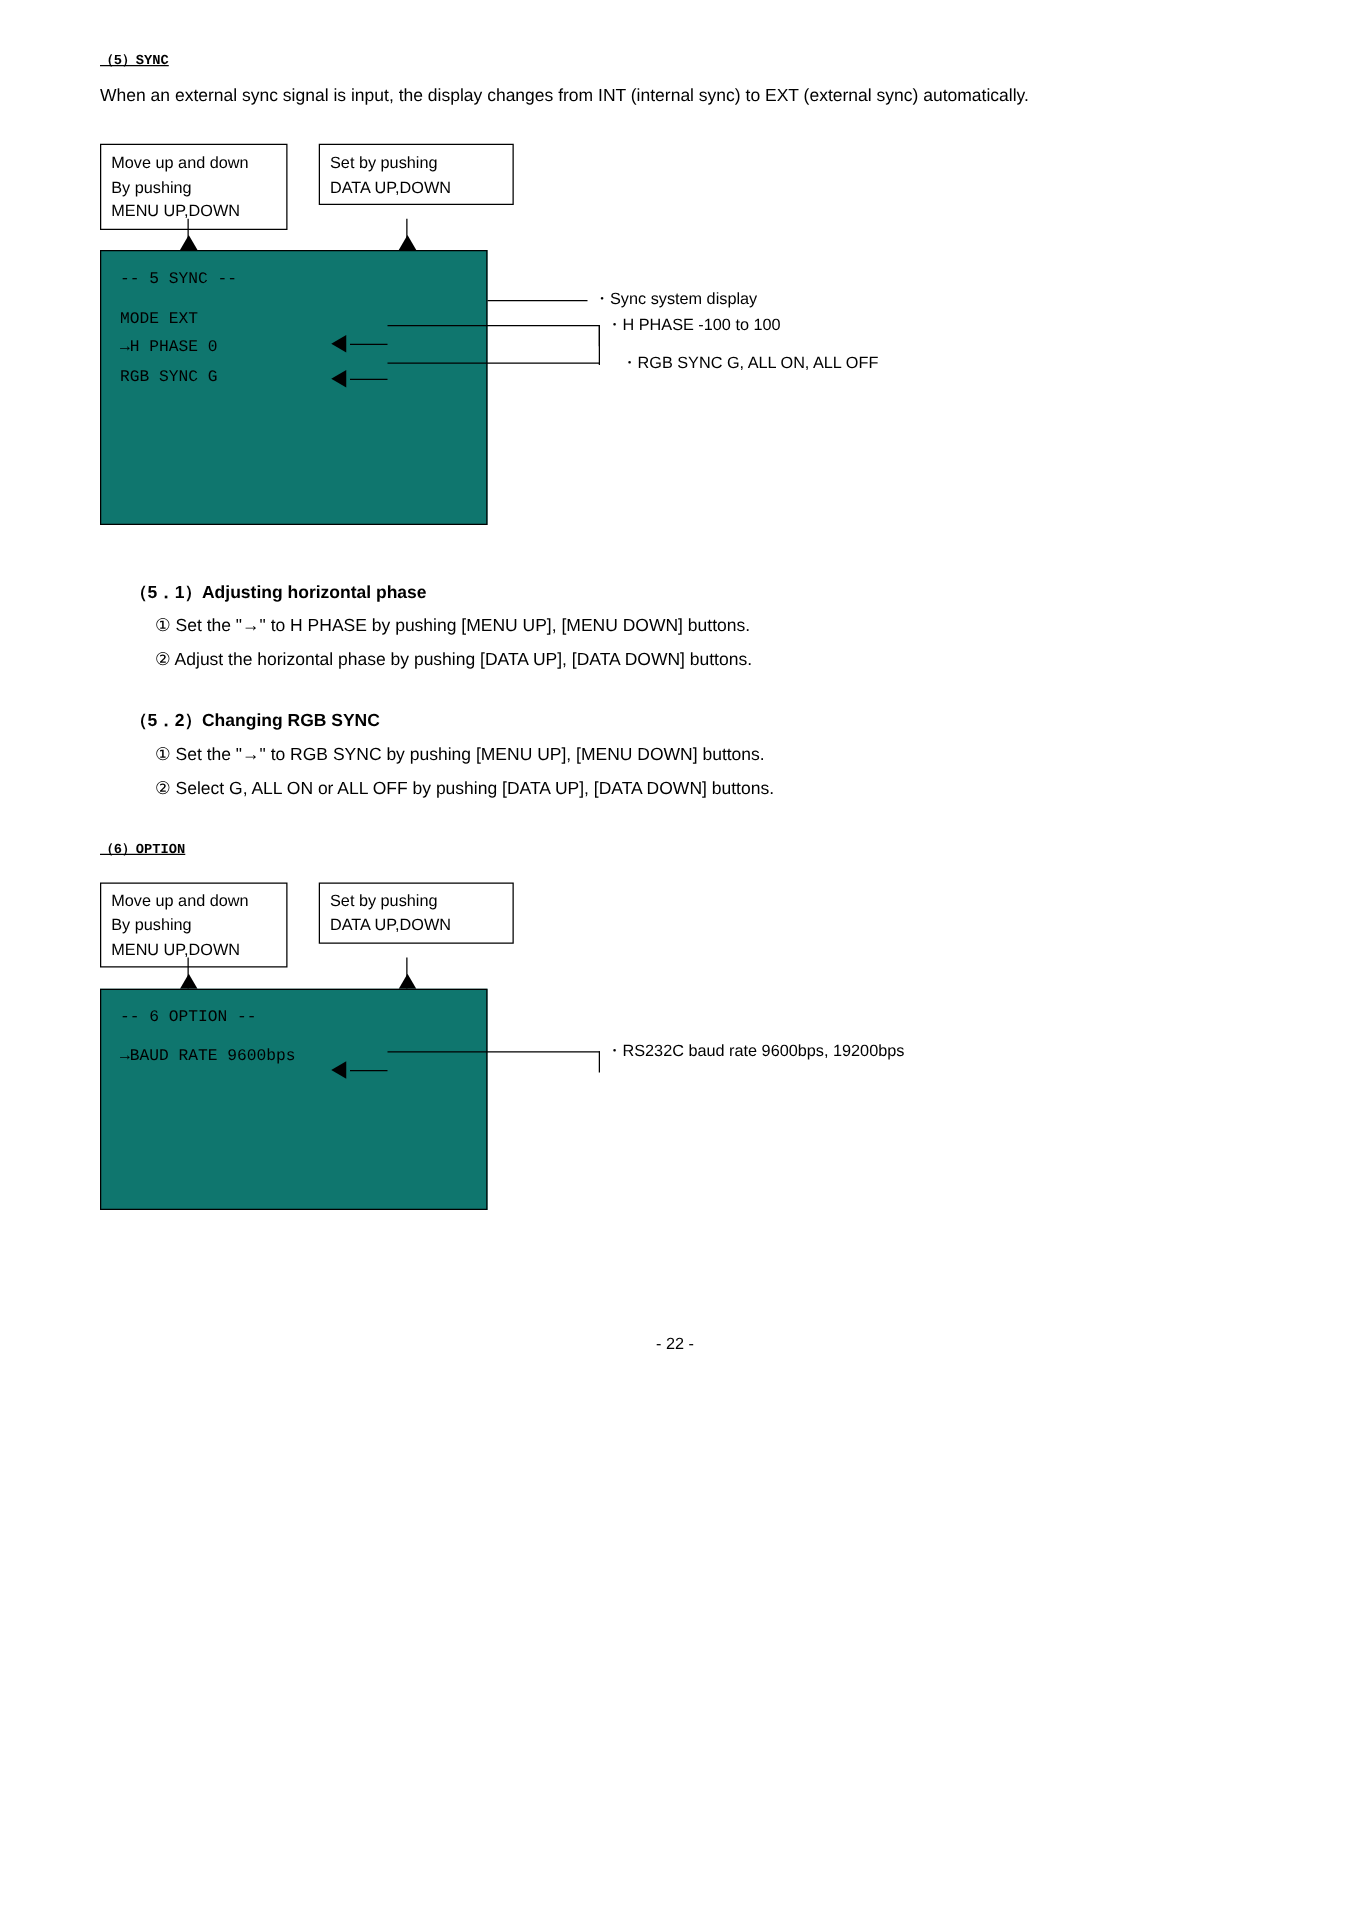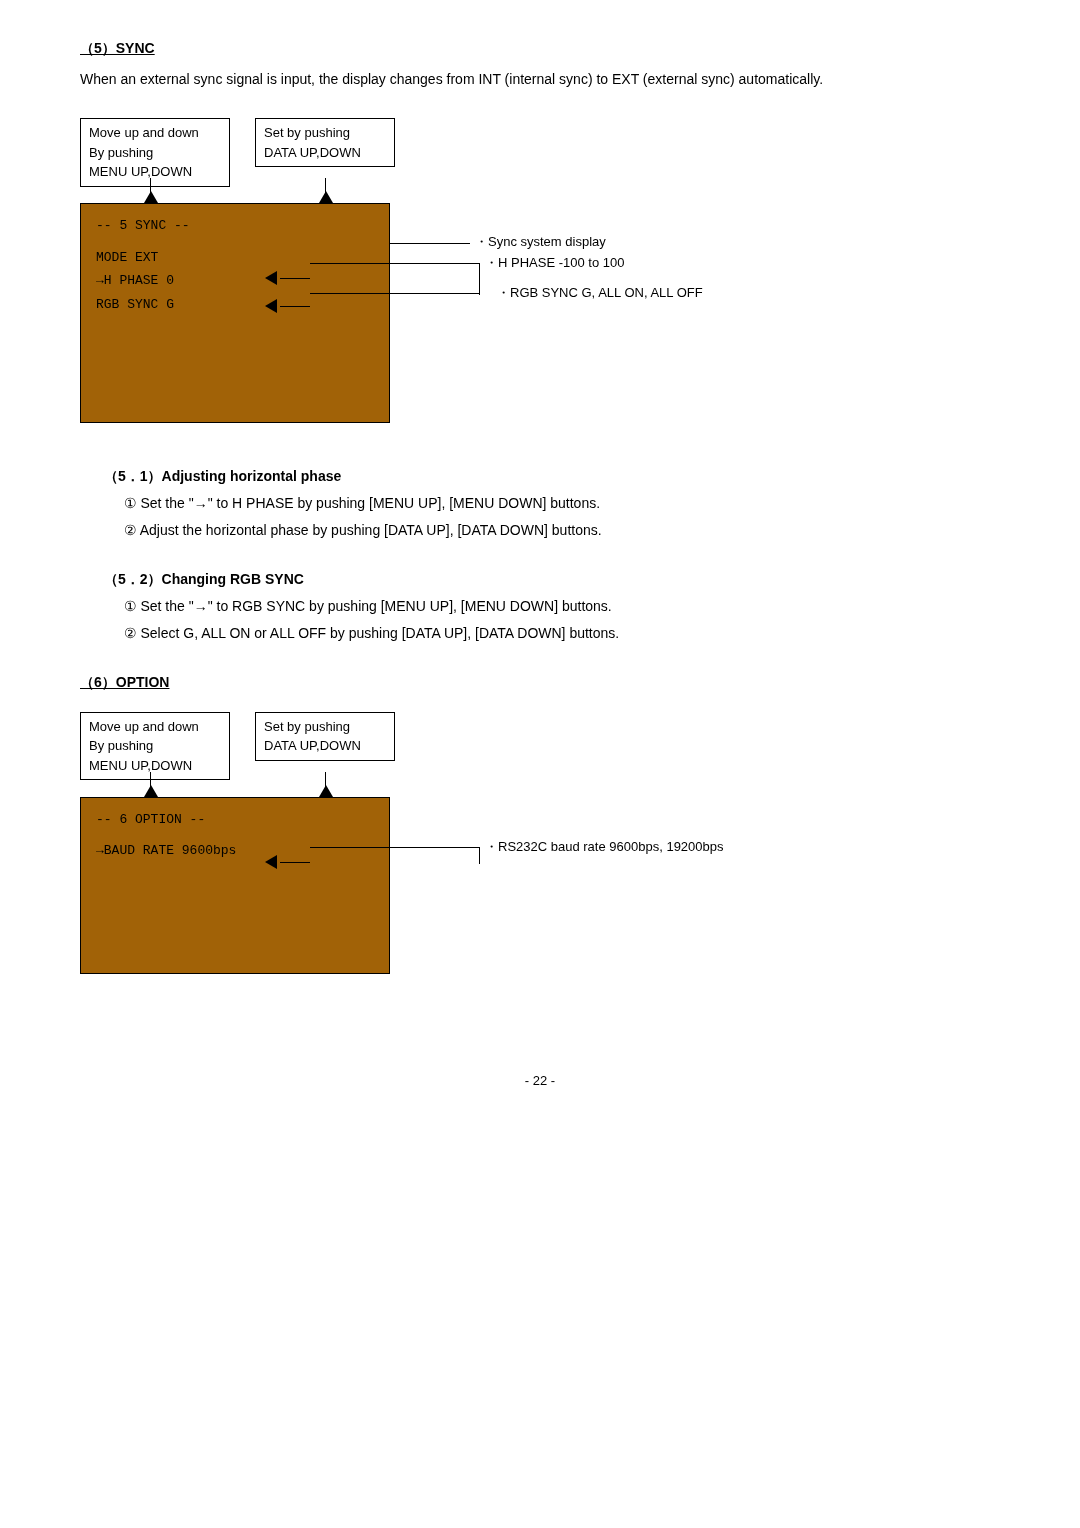--- a/index.html
+++ b/index.html
@@ -9,21 +9,22 @@
       font-size: 14px;
       color: #000;
       width: 1080px;
       min-height: 1528px;
       padding: 40px 80px;
     }
     .section-title {
       font-weight: bold;
       text-decoration: underline;
       margin-bottom: 10px;
-      font-size: 14px;
+      font-size: 11px;
+      font-family: Liberation Mono, monospace;
     }
     .section-intro {
       margin-bottom: 18px;
       line-height: 1.6;
     }
     .diagram-container {
       position: relative;
       margin-bottom: 30px;
       height: 330px;
       padding-left: 44px;
@@ -37,34 +38,34 @@
       background: #fff;
     }
     .menu-label-box {
       top: 10px;
       left: 0px;
       width: 150px;
     }
     .data-label-box {
       top: 10px;
       left: 175px;
-      width: 140px;
+      width: 156px;
     }
     .screen-box {
       position: absolute;
       border: 1px solid #000;
       top: 95px;
       left: 0px;
       width: 310px;
       height: 220px;
       padding: 10px 15px;
       font-family: 'Courier New', monospace;
       font-size: 13px;
       line-height: 1.8;
-      background: #a16207;
+      background: #0f766e;
     }
     .arrow-up {
       position: absolute;
       width: 0;
       height: 0;
       border-left: 7px solid transparent;
       border-right: 7px solid transparent;
       border-bottom: 12px solid #000;
     }
     .arrow-left {

